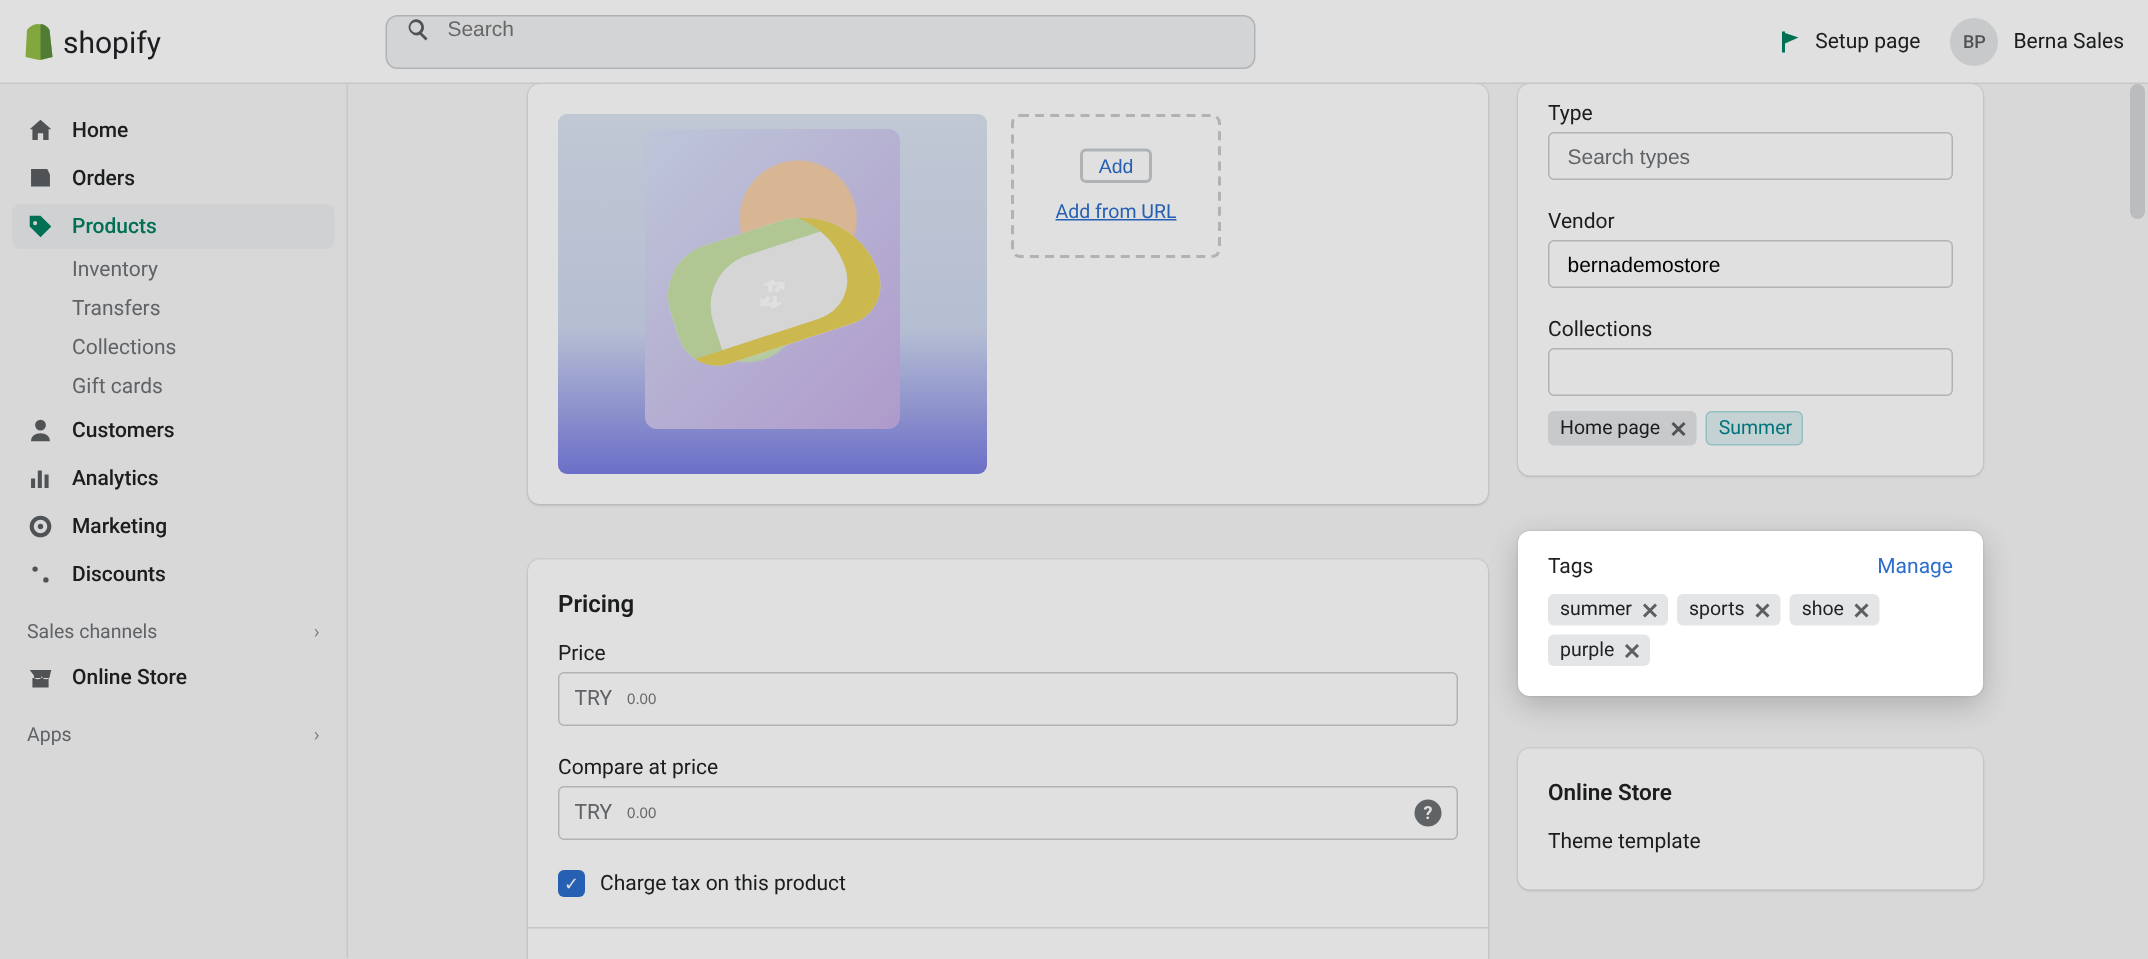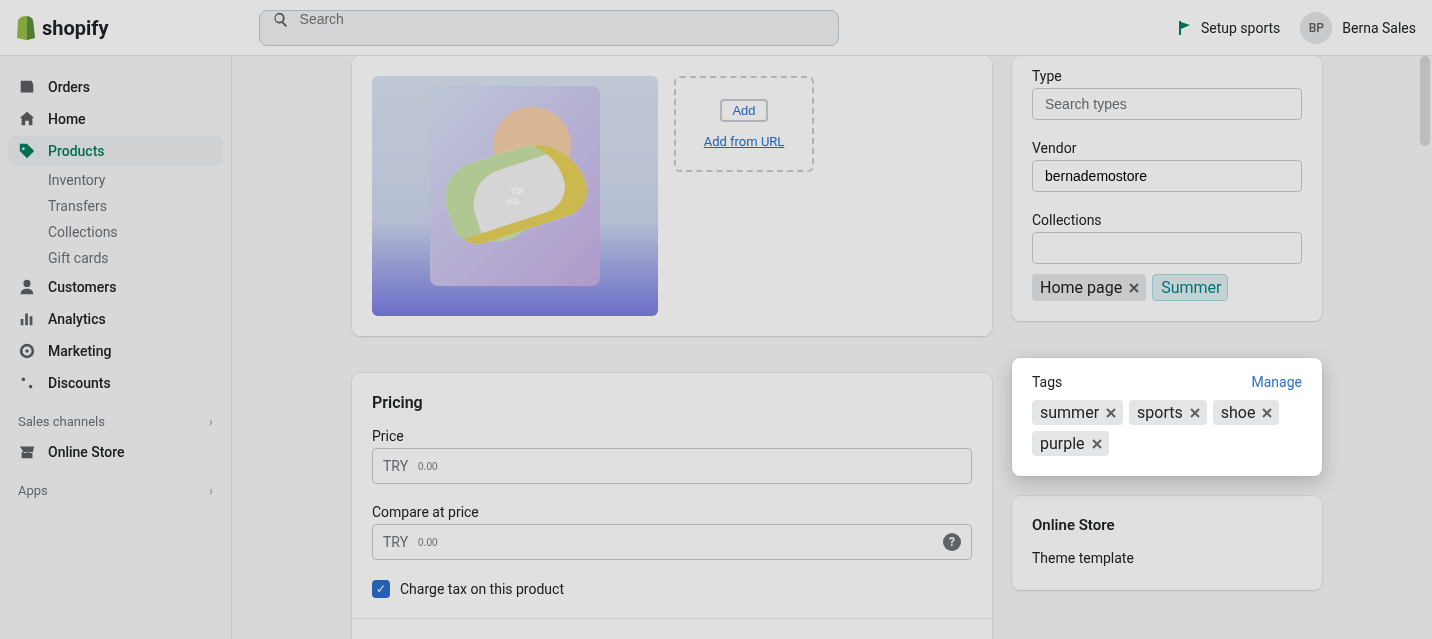--- a/index.html
+++ b/index.html
@@ -27,21 +27,21 @@
       background: #ffffff;
       display: flex;
       align-items: center;
       padding: 0 16px;
       border-bottom: 1px solid #e1e3e5;
     }
     .logo {
       display: flex;
       align-items: center;
       gap: 4px;
-      font-weight: 700;
+      font-weight: 400;
       font-size: 20px;
       color: #212326;
     }
     .logo svg { flex-shrink: 0; }
     .search-wrap {
       margin-left: 150px;
       flex: 0 0 580px;
       height: 36px;
       background: #f1f2f3;
       border: 1px solid #c9cccf;
@@ -220,29 +220,29 @@
     .text-input::placeholder{color:#6d7175;}
     .select{
       width:100%; height:36px; border:1px solid #c9cccf; border-radius:4px;
       padding:0 30px 0 12px; font-size:14px; background:#fff; position:relative;
       display:flex; align-items:center; color:#202223;
     }
     .select .sel-icon{ position:absolute; right:10px; color:#5c5f62; font-size:11px; line-height:1;}
     .tags-row{display:flex;flex-wrap:wrap;gap:6px;margin-top:10px;}
     .tag-chip{
       display:inline-flex;align-items:center;gap:6px;
-      background:#e4e5e7;border-radius:4px;padding:3px 6px 3px 8px;font-size:16px;
+      background:#e4e5e7;border-radius:4px;padding:3px 6px 3px 8px;font-size:13px;
     }
     .tag-chip .x{cursor:pointer;display:inline-flex;}
     .tag-chip.summer-active{background:#e0f0f1;border:1px solid #a7dadc;color:#00848e;}
 
     .tags-section{
       position:relative; z-index:100; background:#fff; border-radius:8px;
       box-shadow:0 0 0 1px rgba(0,0,0,0.05), 0 6px 20px rgba(0,0,0,0.2);
-      padding:16px 20px 20px; margin-bottom:20px;
+      padding:16px 20px 20px; margin-bottom:35px;
     }
     .tags-hdr{display:flex;justify-content:space-between;align-items:center;margin-bottom:10px;}
     .manage-link{color:#2c6ecb;cursor:pointer;}
 
     .icon{display:inline-flex;}
   </style>
 </head>
 <body>
 
 <div class="topbar">
@@ -261,47 +261,47 @@
     </span>
     <input type="text" placeholder="Search" style="">
   </div>
   <div class="topbar-right">
     <div class="setup-guide">
       <span class="icon">
         <svg width="16" height="16" viewBox="0 0 16 16">
             <path fill="#008060" d="M2 1h2v14H2zM4 2l9 3-9 4z"></path>
           </svg>
       </span>
-      <span>Setup sports</span>
+      <span>Setup page</span>
     </div>
     <div class="user-chip">
       <div class="avatar">BP</div>
       <span>Berna Sales</span>
     </div>
   </div>
 </div>
 
 <div class="layout">
 
   <nav class="sidebar">
     <div class="nav-item">
       <span class="icon">
           <svg width="18" height="18" viewBox="0 0 20 20">
+            <path fill="#5c5f62" d="M10 2l8 7h-2v8h-4v-5H8v5H4v-8H2z"></path>
+          </svg>
+        </span>
+      <span>Home</span>
+    </div>
+    <div class="nav-item">
+      <span class="icon">
+          <svg width="18" height="18" viewBox="0 0 20 20">
             <path fill="#5c5f62" d="M3 3h12l2 4v9H3zM5 9h10v2H5zM5 13h7v2H5z"></path>
           </svg>
         </span>
       <span>Orders</span>
-    </div>
-    <div class="nav-item">
-      <span class="icon">
-          <svg width="18" height="18" viewBox="0 0 20 20">
-            <path fill="#5c5f62" d="M10 2l8 7h-2v8h-4v-5H8v5H4v-8H2z"></path>
-          </svg>
-        </span>
-      <span>Home</span>
     </div>
     <div class="nav-item active">
       <span class="icon">
           <svg width="18" height="18" viewBox="0 0 20 20">
             <path fill="#008060" d="M2 2h8l8 8-8 8-8-8zM6 6a1.5 1.5 0 100 3 1.5 1.5 0 000-3z"></path>
           </svg>
         </span>
       <span>Products</span>
     </div>
     <div class="nav-sub">Inventory</div>

